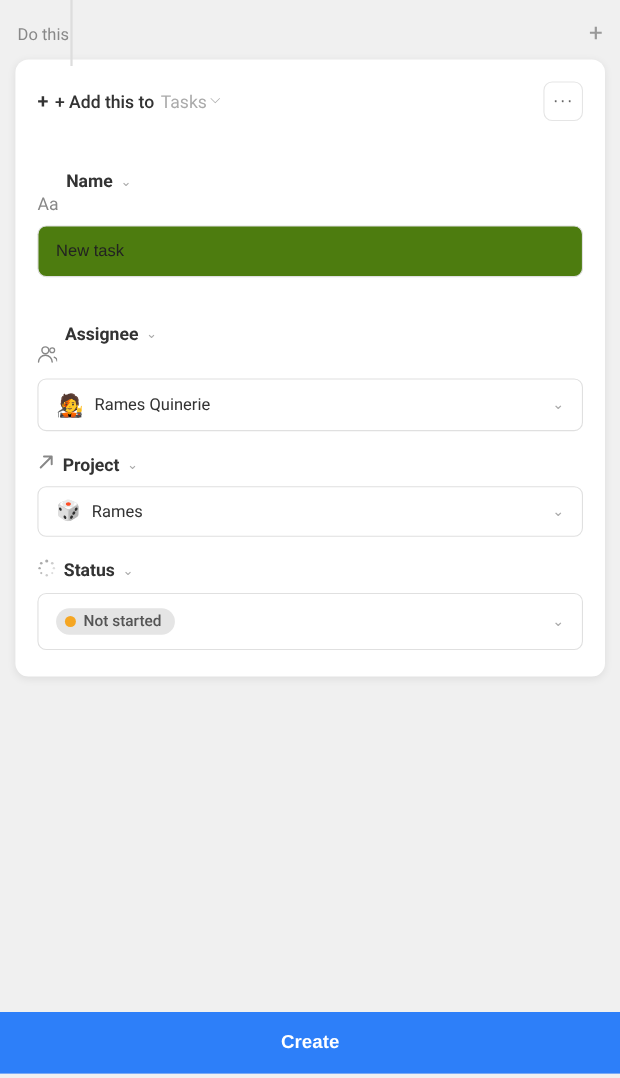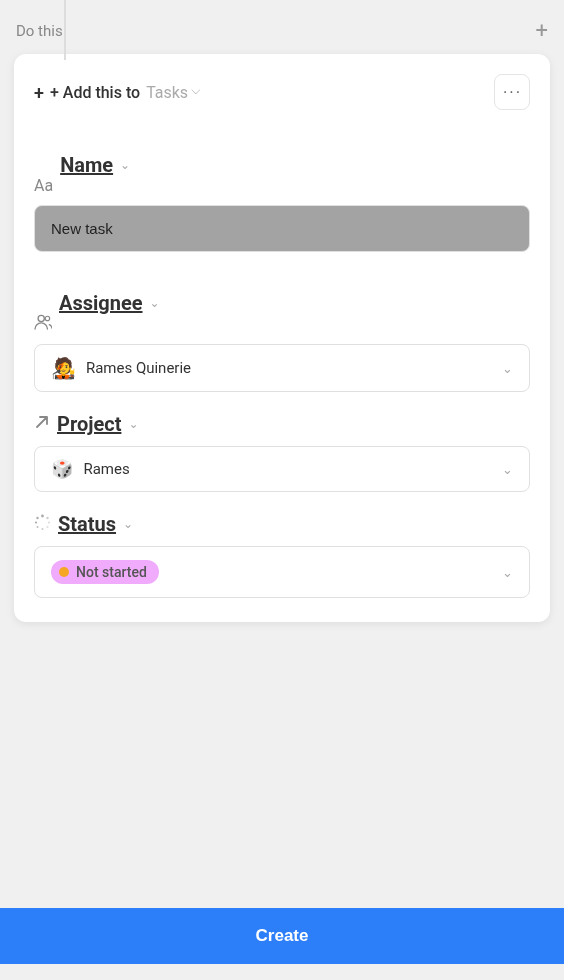--- a/index.html
+++ b/index.html
@@ -135,41 +135,40 @@
       margin-bottom: 10px;
     }
 
     .field-label-icon {
       font-size: 16px;
       color: #888;
       margin-top: 42px;
     }
 
     .field-label-text {
-      font-size: 20px;
+      font-size: 16px;
       font-weight: 700;
       color: #333;
-      text-decoration: underline;
     }
 
     .field-label-chevron {
       font-size: 12px;
       color: #aaa;
     }
 
     
     .text-input {
       width: 100%;
       padding: 14px 16px;
       border: 1.5px solid #e0e0e0;
       border-radius: 8px;
       font-size: 15px;
       color: #222;
       outline: none;
-      background: #a3a3a3;
+      background: #4d7c0f;
     }
 
     
     .dropdown-field {
       width: 100%;
       padding: 13px 16px;
       border: 1.5px solid #e0e0e0;
       border-radius: 8px;
       display: flex;
       align-items: center;
@@ -205,21 +204,21 @@
     .project-icon {
       font-size: 18px;
       line-height: 1;
     }
 
     
     .status-badge {
       display: inline-flex;
       align-items: center;
       gap: 7px;
-      background: #f0abfc;
+      background: #e5e5e5;
       border-radius: 20px;
       padding: 4px 12px 4px 8px;
     }
 
     .status-dot {
       width: 10px;
       height: 10px;
       border-radius: 50%;
       background: #f5a623;
       flex-shrink: 0;
@@ -235,21 +234,21 @@
     .arrow-icon {
       font-size: 16px;
       color: #888;
       display: inline-block;
       transform: rotate(0deg);
     }
 
     
     .create-button {
       position: absolute;
-      bottom: 16px;
+      bottom: 4px;
       left: 0;
       width: 100%;
       padding: 18px 20px;
       background: #2d7ff9;
       border: none;
       cursor: pointer;
     }
 
     .create-button-text {
       font-size: 17px;

